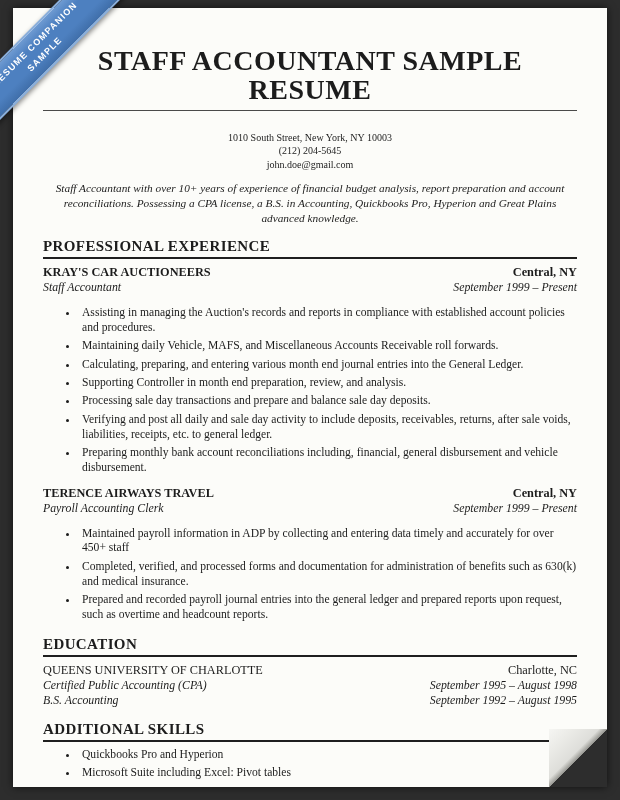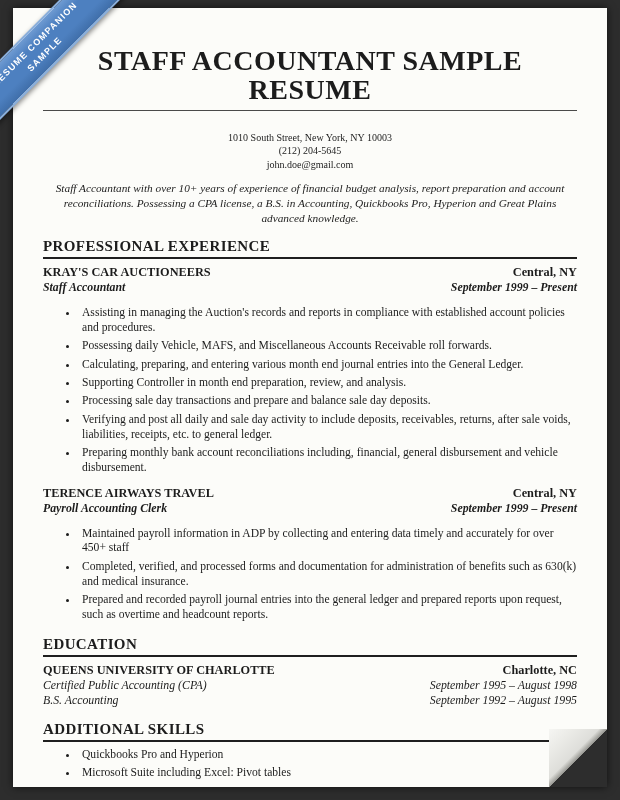--- a/index.html
+++ b/index.html
@@ -48,29 +48,29 @@
   }
 
   
   .section { margin-top:13px; }
   .section h2 {
     font-size:15px; font-weight:bold; letter-spacing:.4px;
     border-bottom:2px solid #1f1f1f; padding-bottom:2px; margin-bottom:6px;
   }
   .row { display:flex; justify-content:space-between; align-items:center; }
   .company, .loc { font-weight:bold; font-size:12.3px; }
-  .jobtitle, .dates { font-style:italic; font-size:11.8px;font-weight:bold; }
+  .jobtitle, .dates { font-style:italic; font-size:11.8px; }
   .job { margin-top:4px; }
   .job + .job { margin-top:10px; }
 
   ul { list-style:disc; padding-left:36px; margin:11px 0 0 0; }
   li { font-size:11.6px; line-height:1.28; margin-bottom:3.5px; padding-left:3px; }
   .tight ul { margin-top:2px; }
 
-  .edu-school { font-weight:bold; font-size:12.3px; }
+  .edu-school { font-weight:normal; font-size:12.3px; }
   .edu-line { font-style:italic; font-size:11.8px; }
 
   
   .fold {
     position:absolute; right:0; bottom:0; width:58px; height:58px;
     background:linear-gradient(315deg,
       #2d2d2d 0%, #2d2d2d 50%,
       #9a9a95 50%, #dededa 57%, #f6f6f3 100%);
   }
 </style>
@@ -98,21 +98,21 @@
         <div class="row">
           <span class="company">KRAY'S CAR AUCTIONEERS</span>
           <span class="loc">Central, NY</span>
         </div>
         <div class="row">
           <span class="jobtitle">Staff Accountant</span>
           <span class="dates">September 1999 – Present</span>
         </div>
         <ul>
           <li>Assisting in managing the Auction's records and reports in compliance with established account policies and procedures.</li>
-          <li>Possessing daily Vehicle, MAFS, and Miscellaneous Accounts Receivable roll forwards.</li>
+          <li>Maintaining daily Vehicle, MAFS, and Miscellaneous Accounts Receivable roll forwards.</li>
           <li>Calculating, preparing, and entering various month end journal entries into the General Ledger.</li>
           <li>Supporting Controller in month end preparation, review, and analysis.</li>
           <li>Processing sale day transactions and prepare and balance sale day deposits.</li>
           <li>Verifying and post all daily and sale day activity to include deposits, receivables, returns, after sale voids, liabilities, receipts, etc. to general ledger.</li>
           <li>Preparing monthly bank account reconciliations including, financial, general disbursement and vehicle disbursement.</li>
         </ul>
       </div>
 
       <div class="job">
         <div class="row">

